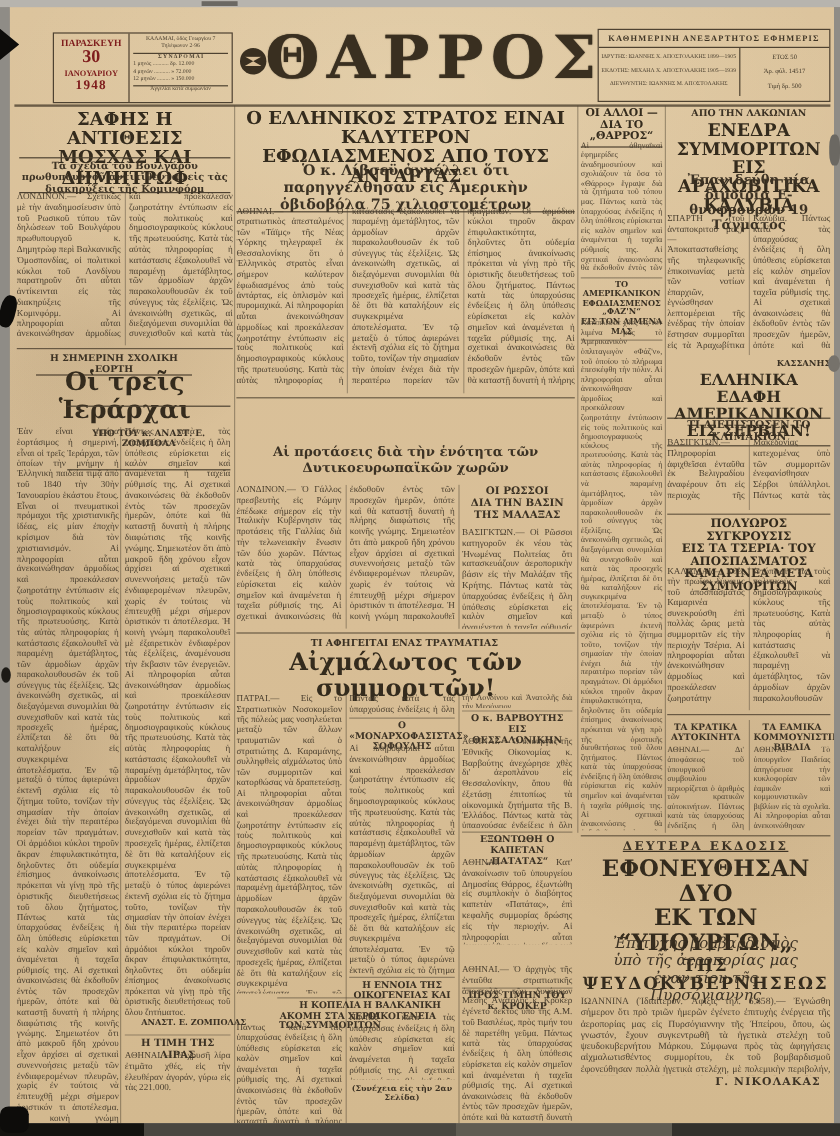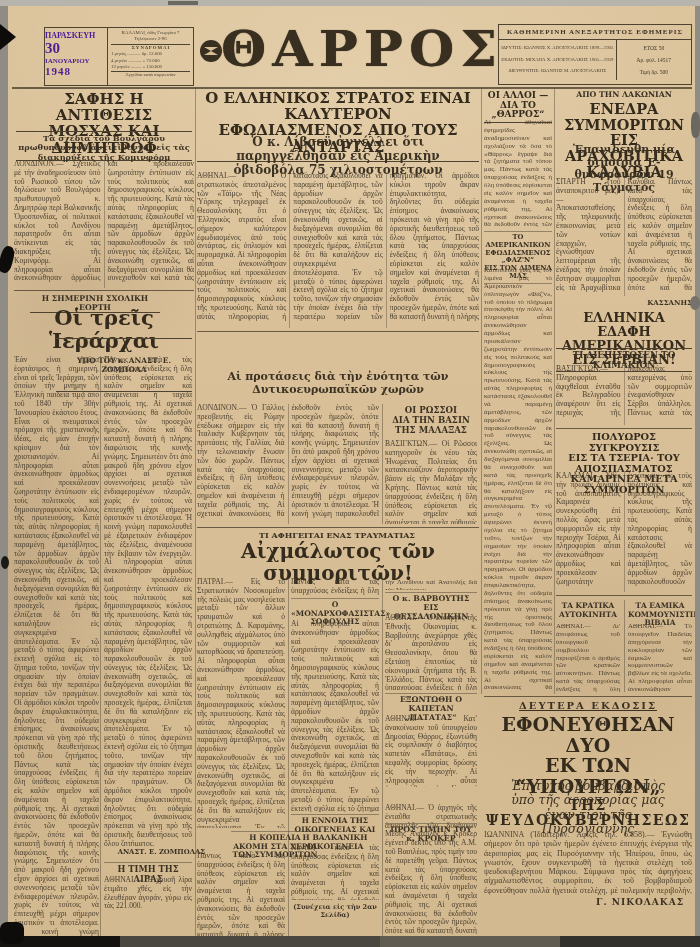--- a/index.html
+++ b/index.html
@@ -34,21 +34,21 @@
   .tiny{font-size:4.8px;line-height:1.35;color:#4a3f2f;filter:blur(.2px);}
   .art{position:absolute;}
 </style>
 </head>
 <body>
 
 <div class="canvas">
   <div class="paper"></div>
 
   <div class="blk boxed" style="left:44px;top:27px;width:148px;height:57px;display:flex;">
-    <div style="width:62px;border-right:1.5px solid #4e4231;color:#4c1d95;filter:blur(.15px);padding-top:3px;">
+    <div style="width:62px;border-right:1.5px solid #4e4231;text-align:center;color:#7f1d1d;filter:blur(.15px);padding-top:3px;">
       <div style="font-size:8px;font-weight:bold;">ΠΑΡΑΣΚΕΥΗ</div>
       <div style="font-size:15px;font-weight:bold;line-height:1.1;">30</div>
       <div style="font-size:7px;font-weight:bold;">ΙΑΝΟΥΑΡΙΟΥ</div>
       <div style="font-size:11px;font-weight:bold;letter-spacing:1px;">1948</div>
     </div>
     <div style="flex:1;padding:2px 3px;color:#3f3526;">
       <div class="tiny" style="text-align:center;">ΚΑΛΑΜΑΙ, ὁδὸς Γεωργίου 7</div>
       <div class="tiny" style="text-align:center;border-bottom:1px solid #4e4231;padding-bottom:1px;">Τηλέφωνον 2-96</div>
       <div class="tiny" style="text-align:center;font-weight:bold;">Σ Υ Ν Δ Ρ Ο Μ Α Ι</div>
       <div class="tiny">1 μηνός ........... δρ. 12.000</div>
@@ -104,21 +104,21 @@
   <div class="vr" style="left:100px;top:356px;height:580px;"></div>
   <div class="blk b" style="left:104px;top:356px;width:88px;height:490px;">
     <span>Πάντως κατὰ τὰς ὑπαρχούσας ἐνδείξεις ἡ ὅλη ὑπόθεσις εὑρίσκεται εἰς καλὸν σημεῖον καὶ ἀναμένεται ἡ ταχεῖα ρύθμισίς της. Αἱ σχετικαὶ ἀνακοινώσεις θὰ ἐκδοθοῦν ἐντὸς τῶν προσεχῶν ἡμερῶν, ὁπότε καὶ θὰ καταστῇ δυνατὴ ἡ πλήρης διαφώτισις τῆς κοινῆς γνώμης. Σημειωτέον ὅτι ἀπὸ μακροῦ ἤδη χρόνου εἶχον ἀρχίσει αἱ σχετικαὶ συνεννοήσεις μεταξὺ τῶν ἐνδιαφερομένων πλευρῶν, χωρὶς ἐν τούτοις νὰ ἐπιτευχθῇ μέχρι σήμερον ὁριστικόν τι ἀποτέλεσμα. Ἡ κοινὴ γνώμη παρακολουθεῖ μὲ ἐξαιρετικὸν ἐνδιαφέρον τὰς ἐξελίξεις, ἀναμένουσα τὴν ἔκβασιν τῶν ἐνεργειῶν.</span>
     <span>Αἱ πληροφορίαι αὗται ἀνεκοινώθησαν ἁρμοδίως καὶ προεκάλεσαν ζωηροτάτην ἐντύπωσιν εἰς τοὺς πολιτικοὺς καὶ δημοσιογραφικοὺς κύκλους τῆς πρωτευούσης. Κατὰ τὰς αὐτὰς πληροφορίας ἡ κατάστασις ἐξακολουθεῖ νὰ παραμένῃ ἀμετάβλητος, τῶν ἁρμοδίων ἀρχῶν παρακολουθουσῶν ἐκ τοῦ σύνεγγυς τὰς ἐξελίξεις. Ὡς ἀνεκοινώθη σχετικῶς, αἱ διεξαγόμεναι συνομιλίαι θὰ συνεχισθοῦν καὶ κατὰ τὰς προσεχεῖς ἡμέρας, ἐλπίζεται δὲ ὅτι θὰ καταλήξουν εἰς συγκεκριμένα ἀποτελέσματα. Ἐν τῷ μεταξὺ ὁ τύπος ἀφιερώνει ἐκτενῆ σχόλια εἰς τὸ ζήτημα τοῦτο, τονίζων τὴν σημασίαν τὴν ὁποίαν ἐνέχει διὰ τὴν περαιτέρω πορείαν τῶν πραγμάτων. Οἱ ἁρμόδιοι κύκλοι τηροῦν ἄκραν ἐπιφυλακτικότητα, δηλοῦντες ὅτι οὐδεμία ἐπίσημος ἀνακοίνωσις πρόκειται νὰ γίνῃ πρὸ τῆς ὁριστικῆς διευθετήσεως τοῦ ὅλου ζητήματος.</span>
   </div>
   <div class="blk sig" style="left:104px;top:848px;width:88px;font-size:6.8px;margin-left:13px;">ΑΝΑΣΤ. Ε. ΖΟΜΠΟΛΑΣ</div>
   <div class="blk mid" style="left:104px;top:862px;width:88px;font-size:8.4px;">Η ΤΙΜΗ ΤΗΣ ΛΙΡΑΣ</div>
   <div class="blk b" style="left:104px;top:876px;width:88px;height:58px;">ΑΘΗΝΑΙ.— Ἡ χρυσῆ λίρα ἐτιμᾶτο χθές, εἰς τὴν ἐλευθέραν ἀγοράν, γύρω εἰς τὰς 221.000.</div>
   <div class="vr" style="left:195px;top:88px;height:848px;"></div>
 
-  <div class="blk hl" style="left:197px;top:90px;width:282px;font-size:15px;border-bottom:1.5px solid #4e4231;padding-bottom:6px;">
+  <div class="blk hl" style="left:197px;top:90px;width:282px;font-size:15px;border-bottom:1.5px solid #4e4231;padding-bottom:21px;">
     <div>Ο ΕΛΛΗΝΙΚΟΣ ΣΤΡΑΤΟΣ ΕΙΝΑΙ ΚΑΛΥΤΕΡΟΝ</div>
     <div>ΕΦΩΔΙΑΣΜΕΝΟΣ ΑΠΟ ΤΟΥΣ ΑΝΤΑΡΤΑΣ</div>
   </div>
   <div class="blk deck" style="left:217px;top:136px;width:242px;font-size:12px;">Ὁ κ. Λίβσεϋ ἀγγέλλει ὅτι παρηγγέλθησαν εἰς Ἀμερικὴν ὁβιδοβόλα 75 χιλιοστομέτρων</div>
   <div class="blk b cols3" style="left:197px;top:172px;width:282px;height:156px;">
     <span>ΑΘΗΝΑΙ.— Ὁ στρατιωτικὸς ἀπεσταλμένος τῶν «Τάϊμς» τῆς Νέας Ὑόρκης τηλεγραφεῖ ἐκ Θεσσαλονίκης ὅτι ὁ Ἑλληνικὸς στρατὸς εἶναι σήμερον καλύτερον ἐφωδιασμένος ἀπὸ τοὺς ἀντάρτας, εἰς ὁπλισμὸν καὶ πυρομαχικά.</span>
     <span>Αἱ πληροφορίαι αὗται ἀνεκοινώθησαν ἁρμοδίως καὶ προεκάλεσαν ζωηροτάτην ἐντύπωσιν εἰς τοὺς πολιτικοὺς καὶ δημοσιογραφικοὺς κύκλους τῆς πρωτευούσης. Κατὰ τὰς αὐτὰς πληροφορίας ἡ κατάστασις ἐξακολουθεῖ νὰ παραμένῃ ἀμετάβλητος, τῶν ἁρμοδίων ἀρχῶν παρακολουθουσῶν ἐκ τοῦ σύνεγγυς τὰς ἐξελίξεις. Ὡς ἀνεκοινώθη σχετικῶς, αἱ διεξαγόμεναι συνομιλίαι θὰ συνεχισθοῦν καὶ κατὰ τὰς προσεχεῖς ἡμέρας, ἐλπίζεται δὲ ὅτι θὰ καταλήξουν εἰς συγκεκριμένα ἀποτελέσματα. Ἐν τῷ μεταξὺ ὁ τύπος ἀφιερώνει ἐκτενῆ σχόλια εἰς τὸ ζήτημα τοῦτο, τονίζων τὴν σημασίαν τὴν ὁποίαν ἐνέχει διὰ τὴν περαιτέρω πορείαν τῶν πραγμάτων. Οἱ ἁρμόδιοι κύκλοι τηροῦν ἄκραν ἐπιφυλακτικότητα, δηλοῦντες ὅτι οὐδεμία ἐπίσημος ἀνακοίνωσις πρόκειται νὰ γίνῃ πρὸ τῆς ὁριστικῆς διευθετήσεως τοῦ ὅλου ζητήματος.</span>
     <span>Πάντως κατὰ τὰς ὑπαρχούσας ἐνδείξεις ἡ ὅλη ὑπόθεσις εὑρίσκεται εἰς καλὸν σημεῖον καὶ ἀναμένεται ἡ ταχεῖα ρύθμισίς της. Αἱ σχετικαὶ ἀνακοινώσεις θὰ ἐκδοθοῦν ἐντὸς τῶν προσεχῶν ἡμερῶν, ὁπότε καὶ θὰ καταστῇ δυνατὴ ἡ πλήρης διαφώτισις τῆς κοινῆς γνώμης. Σημειωτέον ὅτι ἀπὸ μακροῦ ἤδη χρόνου εἶχον ἀρχίσει αἱ σχετικαὶ συνεννοήσεις μεταξὺ τῶν ἐνδιαφερομένων πλευρῶν, χωρὶς ἐν τούτοις νὰ ἐπιτευχθῇ μέχρι σήμερον ὁριστικόν τι ἀποτέλεσμα. Ἡ κοινὴ γνώμη παρακολουθεῖ μὲ ἐξαιρετικὸν ἐνδιαφέρον τὰς ἐξελίξεις, ἀναμένουσα τὴν ἔκβασιν τῶν ἐνεργειῶν.</span>
   </div>
 

